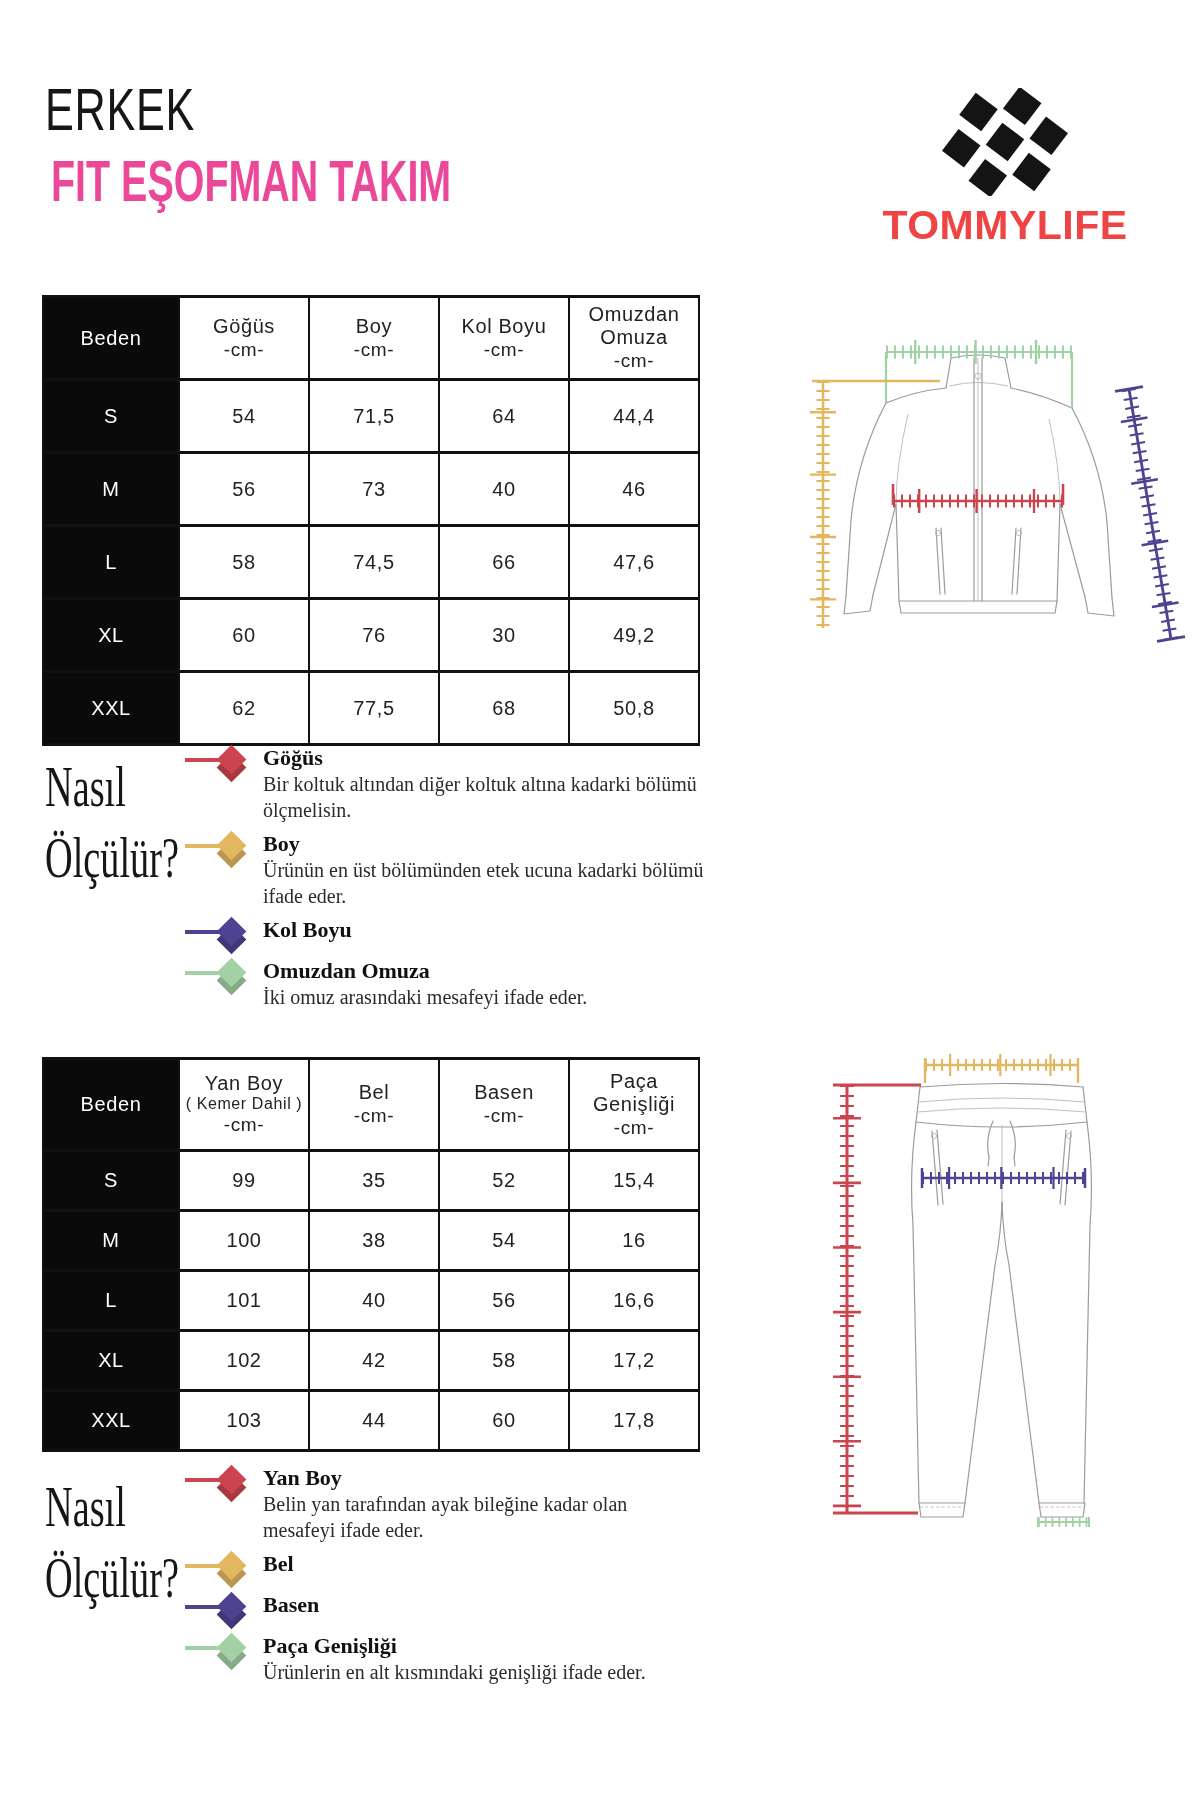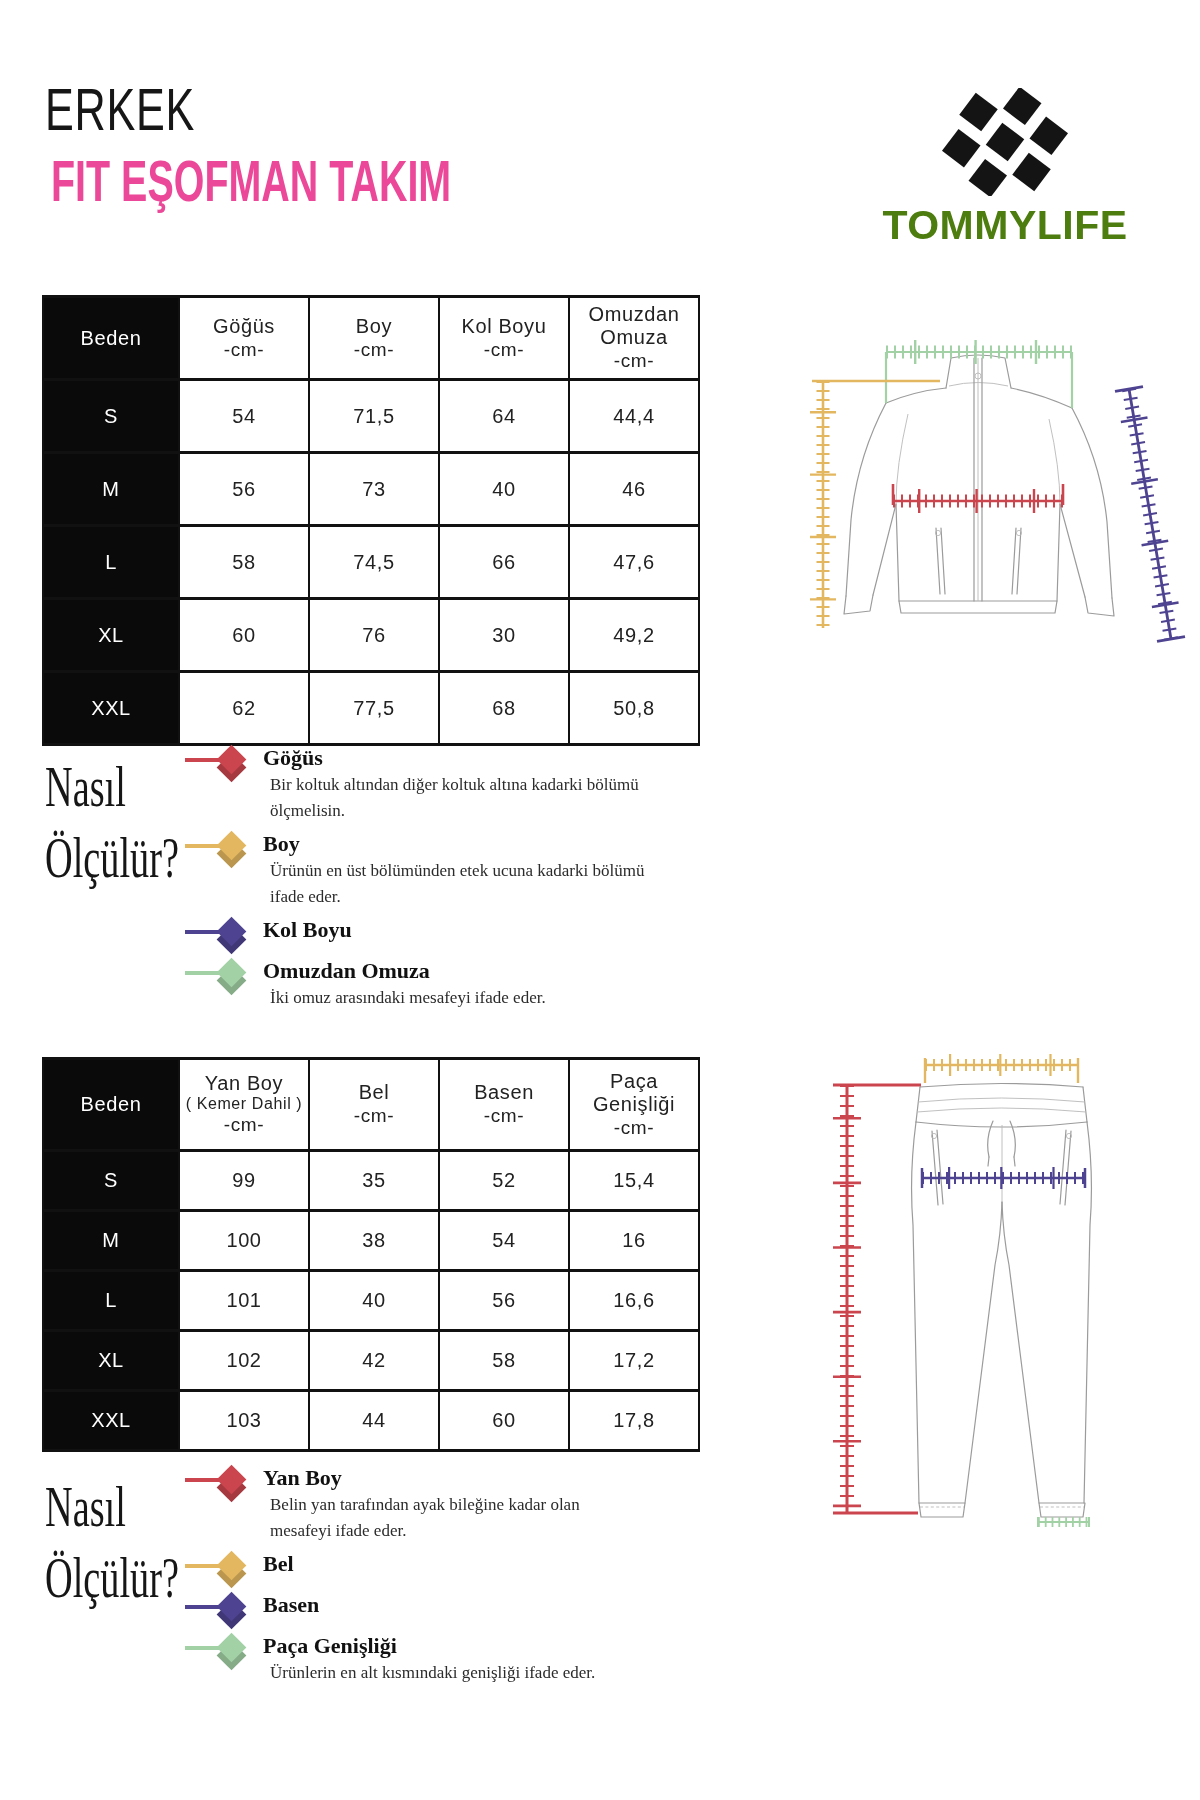--- a/index.html
+++ b/index.html
@@ -8,21 +8,21 @@
 
   
   .title-block { position:absolute; left:45px; top:80px; }
   .cond { display:inline-block; transform-origin:left top; white-space:pre-line; }
   .cat-line  { font-size:60px; font-weight:300; letter-spacing:1px; color:#161616; line-height:1.0; }
   .cat-line .cond { transform:scaleX(0.72); }
   .title-line { font-size:58px; font-weight:700; letter-spacing:0px; color:#ec4899; line-height:1.0; margin-top:12px;margin-left:6px; }
   .title-line .cond { transform:scaleX(0.68); }
 
   .brand-block { position:absolute; left:855px; top:88px; width:300px; text-align:center; }
-  .brand-name { font-size:41px; font-weight:700; letter-spacing:0.5px; color:#4d7c0f; margin-top:2px; }
+  .brand-name { font-size:41px; font-weight:700; letter-spacing:0.5px; color:#ef4444; margin-top:2px; }
 
   
   .size-table { position:absolute; border-collapse:collapse; table-layout:fixed; background:#fff; }
   .size-table th,.size-table td {
       border-left:2px solid #111; border-right:2px solid #111;
       border-top:3px solid #111; border-bottom:3px solid #111;
       text-align:center; vertical-align:middle; padding:0;
       font-size:20px; font-weight:400; color:#222; letter-spacing:0.6px; }
   .col-size { background:var(--table-black,#0a0a0a); color:#fff !important; font-size:21px; letter-spacing:1.2px; }
   .th-label { display:block; white-space:pre-line; line-height:1.15; }
@@ -44,21 +44,21 @@
   .m-items { margin-left:143px; }
   .m-item { display:flex; align-items:flex-start; margin-bottom:9px; }
   .m-marker { position:relative; width:62px; height:32px; flex:0 0 62px; }
   .m-line { position:absolute; left:0; top:12px; width:38px; height:3.5px; background:var(--mc); }
   .m-d2 { position:absolute; left:36px; top:11px; width:21px; height:21px; transform:rotate(45deg);
           background:var(--mc); filter:brightness(0.82); }
   .m-d1 { position:absolute; left:36px; top:3px; width:21px; height:21px; transform:rotate(45deg);
           background:var(--mc); }
   .m-text { margin-left:16px; }
   .m-name { font-size:22px; font-weight:700; color:#111; line-height:24px; }
-  .m-desc { font-size:17px; color:#2b2b2b; line-height:25.5px; white-space:pre-line; margin-top:2px;margin-left:7px; }
+  .m-desc { font-size:20px; color:#2b2b2b; line-height:25.5px; white-space:pre-line; margin-top:2px; }
   .mk-red    { --mc:var(--measure-red,#cb454e); }
   .mk-yellow { --mc:var(--measure-yellow,#e3b75f); }
   .mk-purple { --mc:var(--measure-purple,#4e4391); }
   .mk-green  { --mc:var(--measure-green,#a2d1a5); }
 
   
   .illus { position:absolute; }
   #jacket-illus { left:700px; top:290px; }
   #pants-illus  { left:700px; top:1025px; }
   .outline  { fill:none; stroke:var(--outline-gray,#9b9b9b); stroke-width:1.2; stroke-linejoin:round; stroke-linecap:round; }

